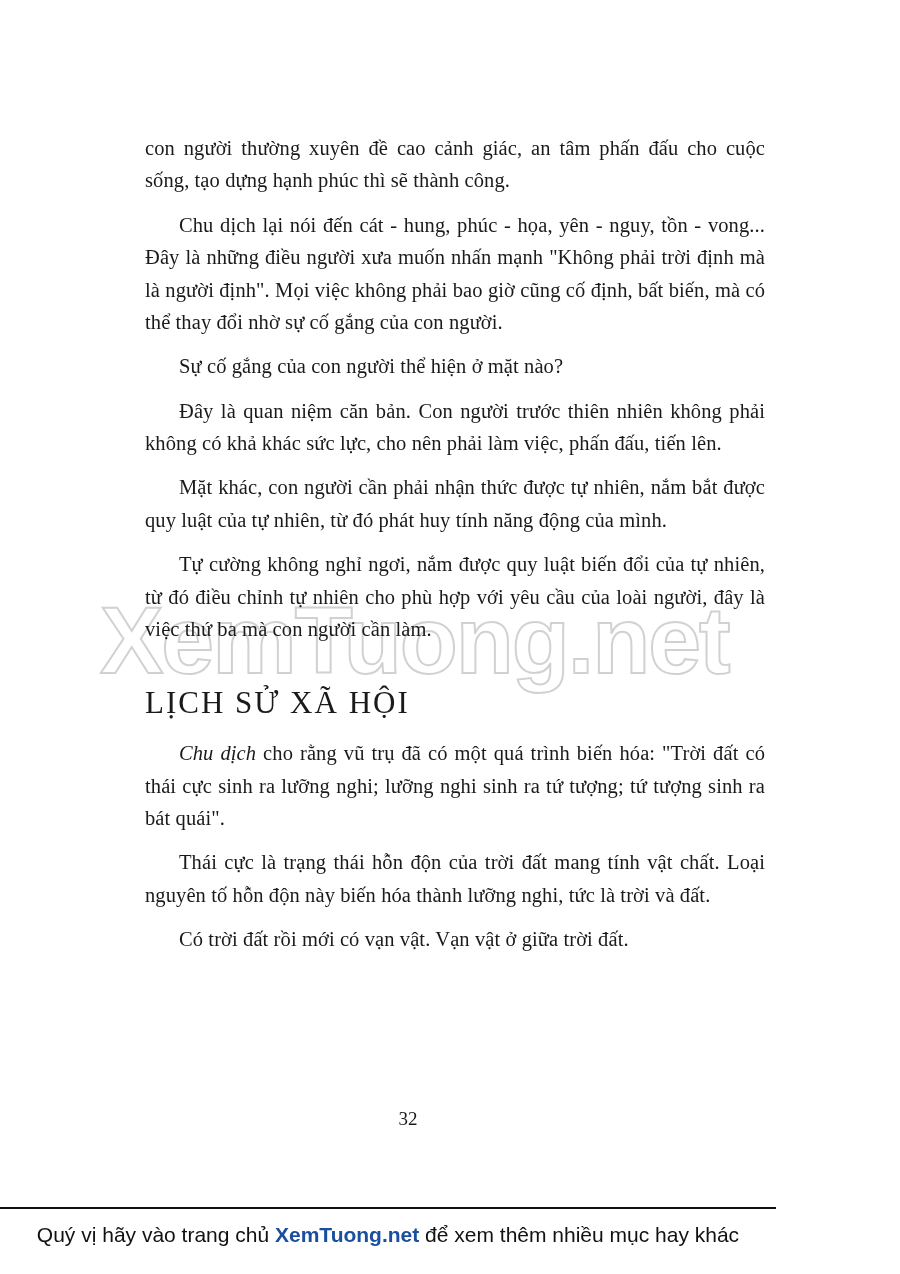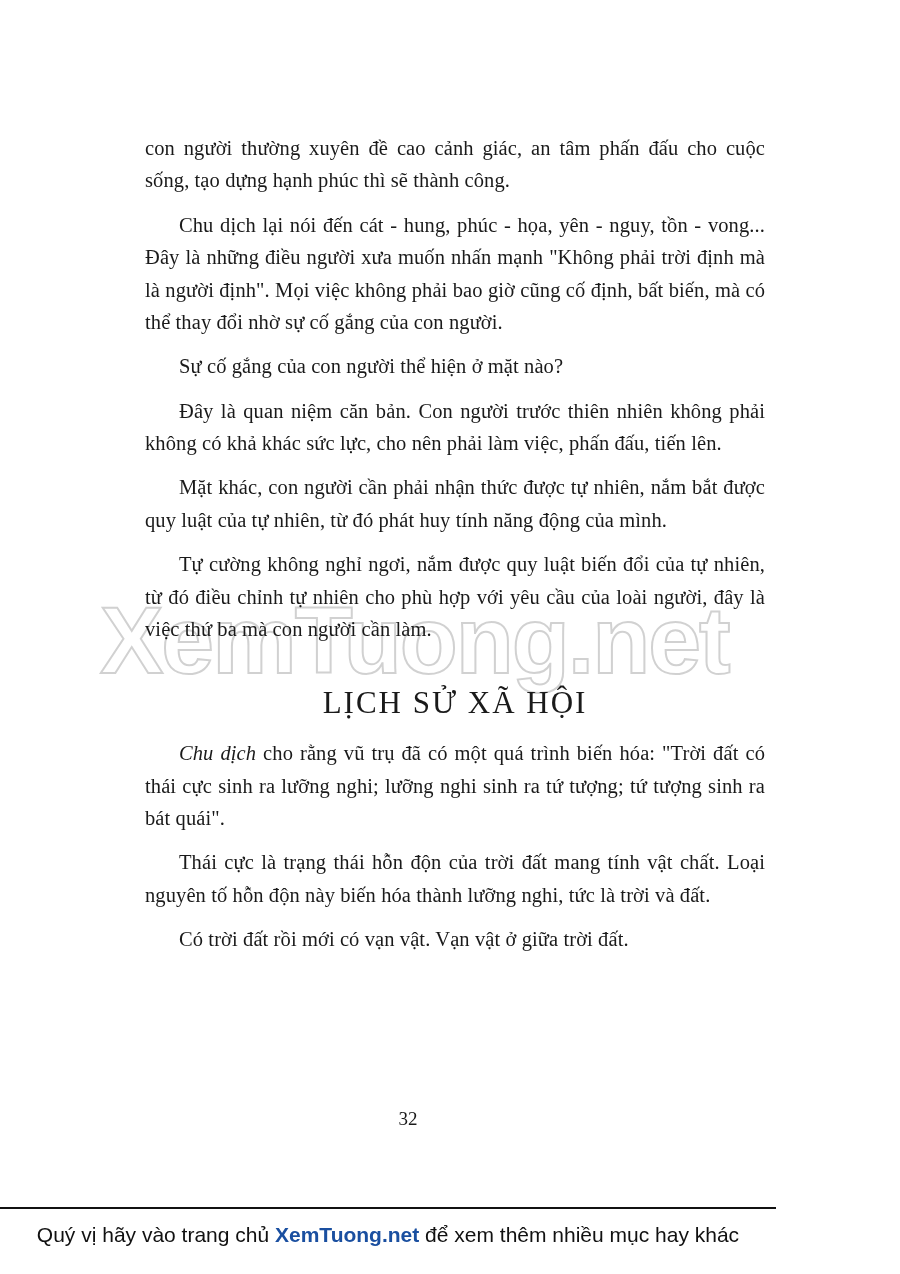--- a/index.html
+++ b/index.html
@@ -38,21 +38,20 @@
     margin: 0 0 12px 0;
     letter-spacing: 0.1px;
   }
 
   .para.indent {
     text-indent: 34px;
   }
 
   .section-heading {
     font-size: 31px;
-    text-align: center;
     letter-spacing: 2px;
     margin: 40px 0 16px 0;
     font-weight: normal;
   }
 
   .italic {
     font-style: italic;
   }
 
   .page-number {

